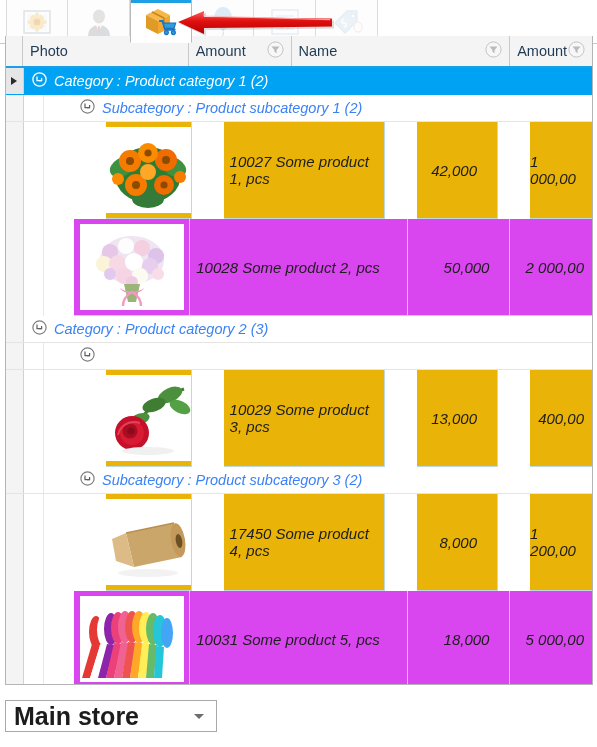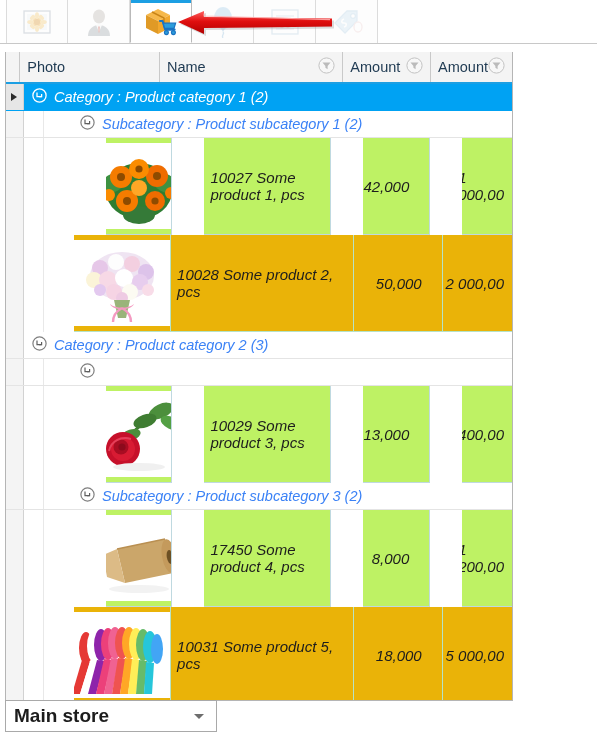--- a/index.html
+++ b/index.html
@@ -60,22 +60,22 @@
     position: absolute;
     left: 176px; top: 8px;
     width: 158px; height: 30px;
     z-index: 20;
     pointer-events: none;
   }
 
   
   .grid {
     position: absolute;
-    left: 5px; top: 52px;
-    width: 508px;
+    left: 5px; top: 36px;
+    width: 588px;
     height: 649px;
     border: 1px solid #b5b5b5;
     border-top: none;
     box-sizing: border-box;
     background: #ffffff;
     overflow: hidden;
   }
   .hdr-row {
     display: flex;
     height: 32px;
@@ -181,22 +181,22 @@
     display: flex;
     align-items: center;
     font-size: 15px;
     color: #1d1d1d;
     overflow: hidden;
   }
   .cell.photo { width: 117px; justify-content: center; }
   .cell.nm    { width: 219px; padding-left: 6px; }
   .cell.amt   { width: 103px; justify-content: flex-end; padding-right: 20px; }
   .cell.prc   { width: 82px;  justify-content: flex-end; padding-right: 8px; border-right: none;}
-  .blue  .cell { background: #bef264; margin-left: 32px; }
-  .green .cell { background: #eab308; }
+  .blue  .cell { background: #eab308; margin-left: 32px; }
+  .green .cell { background: #d946ef; }
   .green .cell { border-color: #b6e3c7; }
 
   .thumb {
     width: 104px; height: 86px;
     background: #ffffff;
     display: block;
   }
 
   
   .combo-wrap {
@@ -209,21 +209,21 @@
     width: 212px; height: 32px;
     border: 1px solid #a9a9a9;
     background: #ffffff;
     display: flex;
     align-items: center;
     box-sizing: border-box;
     padding: 0 8px;
   }
   .combo .ctxt {
     flex: 1 1 auto;
-    font-size: 19px;
+    font-size: 25px;
     font-weight: bold;
     color: #1c1c1c;
     white-space: nowrap;
   }
   .combo .carrow {
     flex: 0 0 auto;
     width: 0; height: 0;
     border-left: 5px solid transparent;
     border-right: 5px solid transparent;
     border-top: 5px solid #6d6d6d;
@@ -341,32 +341,32 @@
 
 <div class="grid">
 
   <div class="hdr-row">
     <div class="hdr-ind"></div>
 
     <div class="hdr-cell c-photo">
       <span class="htxt">Photo</span>
     </div>
 
-    <div class="hdr-cell c-name">
-      <span class="htxt">Name</span>
+    <div class="hdr-cell c-amount">
+      <span class="htxt">Amount</span>
       <span class="funnel">
         <svg width="17" height="17" viewBox="0 0 17 17">
             <circle cx="8.5" cy="8.5" r="7.6" fill="#fafafa" stroke="#9a9a9a"></circle>
             <polygon points="4.5,5.5 12.5,5.5 9.6,9 9.6,12.2 7.4,10.8 7.4,9" fill="#8d8d8d"></polygon>
           </svg>
       </span>
     </div>
 
-    <div class="hdr-cell c-amount">
-      <span class="htxt">Amount</span>
+    <div class="hdr-cell c-name">
+      <span class="htxt">Name</span>
       <span class="funnel">
         <svg width="17" height="17" viewBox="0 0 17 17">
             <circle cx="8.5" cy="8.5" r="7.6" fill="#fafafa" stroke="#9a9a9a"></circle>
             <polygon points="4.5,5.5 12.5,5.5 9.6,9 9.6,12.2 7.4,10.8 7.4,9" fill="#8d8d8d"></polygon>
           </svg>
       </span>
     </div>
 
     <div class="hdr-cell c-price">
       <span class="htxt">Amount</span>

